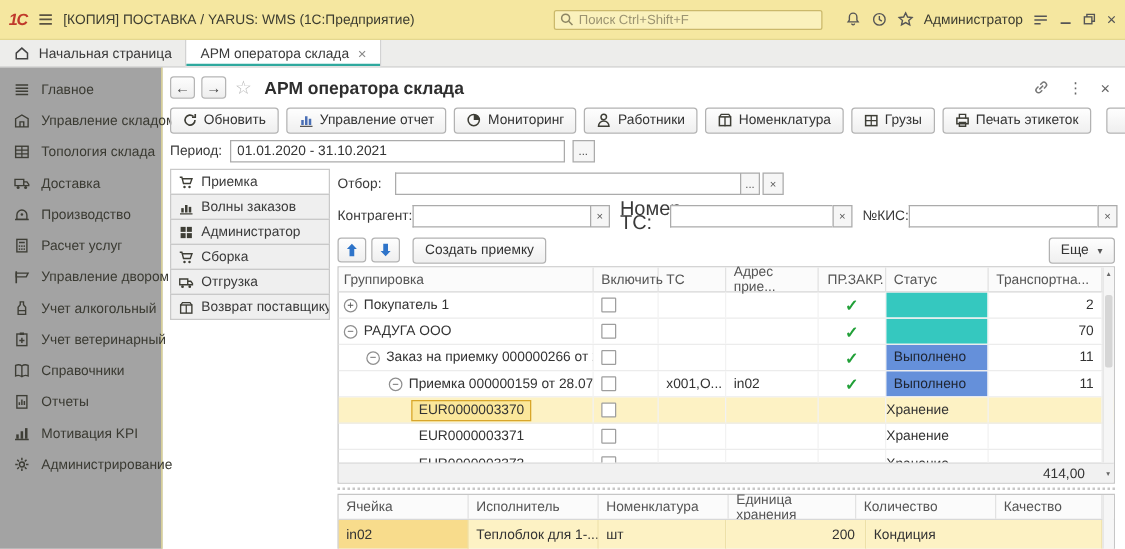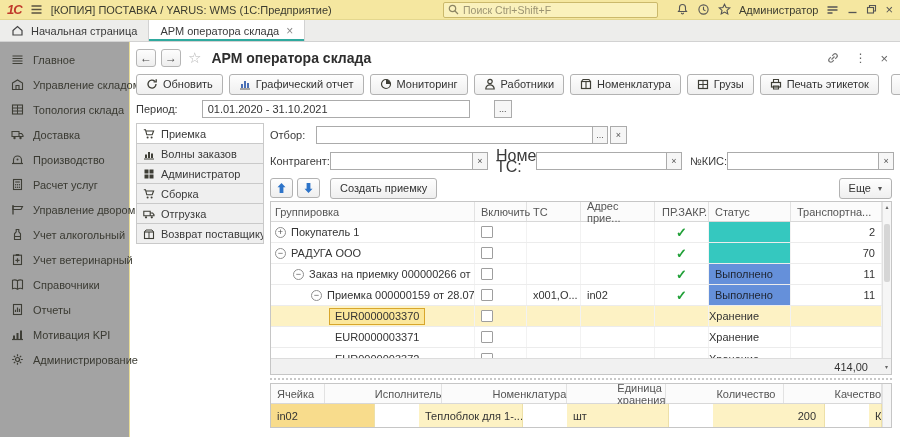--- a/index.html
+++ b/index.html
@@ -1,21 +1,21 @@
 <!DOCTYPE html>
 <html><head>
 <meta charset="utf-8">
 <style>
   * { box-sizing: border-box; margin: 0; padding: 0; }
   html,body { width:900px; height:439px; overflow:hidden; }
   body { font-family:"Liberation Sans", sans-serif; font-size:11px; color:#333; background:#fff; }
   svg { display:block; }
 
   
-  .titlebar { height:20px; background:#F5E7A0; display:flex; align-items:center; padding:0 7px; gap:8px; border-bottom:1px solid #E4D78E; }
+  .titlebar { height:32px; background:#F5E7A0; display:flex; align-items:center; padding:0 7px; gap:8px; border-bottom:1px solid #E4D78E; }
   .logo { color:#C0392B; font-weight:bold; font-size:13px; font-style:italic; letter-spacing:-1px; }
   .tb-title { color:#3C3C30; white-space:nowrap; }
   .searchbox { margin-left:auto; width:215px; height:16px; background:#FAF1BC; border:1px solid #CBB96B; border-radius:2px; display:flex; align-items:center; padding:0 4px; gap:4px; }
   .searchbox input { flex:1; border:none; background:transparent; font-family:inherit; font-size:10.5px; color:#555; outline:none; }
   .searchbox input::placeholder { color:#9c9472; }
   .tb-icons { display:flex; align-items:center; gap:8px; margin-left:10px; }
   .tb-user { color:#3C3C30; }
   .winbtn { color:#555; font-size:13px; line-height:1; }
 
   
@@ -39,21 +39,21 @@
   .dots { font-size:12px; color:#666; }
   .fh-x { font-size:13px; color:#666; }
 
   
   .toolbar { height:26px; display:flex; align-items:center; gap:6px; }
   .btn { height:21px; padding:0 9px; border:1px solid #B2B2B2; border-radius:3px; background:linear-gradient(#FEFEFE,#EFEFEF); display:flex; align-items:center; gap:5px; color:#333; white-space:nowrap; }
   .btn .caret { font-size:8px; color:#555; margin-left:2px; }
   .spacer { flex:1; }
 
   
-  .periodrow { height:24px; display:flex; align-items:center; gap:24px; }
+  .periodrow { height:24px; display:flex; align-items:center; gap:6px; }
   .periodrow input { width:268px; height:18px; border:1px solid #ABABAB; padding:0 5px; font-family:inherit; font-size:11px; color:#333; }
   .sqbtn { width:18px; height:18px; border:1px solid #ABABAB; background:#F6F6F6; display:flex; align-items:center; justify-content:center; font-size:9px; color:#444; }
 
   
   .content { display:flex; gap:6px; margin-top:2px; flex:1; min-height:0; }
   .lefttabs { width:128px; flex:none; }
   .ltab { height:21px; border:1px solid #C9C9C9; margin-top:-1px; background:#EFEFEF; display:flex; align-items:center; gap:6px; padding:0 6px; color:#3A3A3A; white-space:nowrap; overflow:hidden; }
   .ltab:first-child { margin-top:0; }
   .ltab.active { background:#fff; }
 
@@ -100,21 +100,21 @@
   .gfoot .tot { flex:1; text-align:right; padding-right:14px; color:#333; }
   .gfoot .sbarrow { width:9px; font-size:6px; color:#666; text-align:center; }
   .vscroll { position:absolute; right:0; top:0; bottom:16px; width:9px; background:#F6F6F6; border-left:1px solid #E2E2E2; }
   .vscroll .thumb { position:absolute; left:1px; right:1px; top:22px; height:58px; background:#D6D6D6; border-radius:2px; }
   .vscroll .uparr { position:absolute; top:1px; left:0; right:0; text-align:center; font-size:6px; color:#666; }
 
   .splitter { border-top:2px dotted #C8C8C8; margin:3px 0 3px 0; }
 
   
   .detail { border:1px solid #C6C6C6; position:relative; background:#fff; }
-  .drow { display:flex; align-items:stretch; padding-right:9px;gap:44px; }
+  .drow { display:flex; align-items:stretch; padding-right:9px; }
   .dh { height:20px; background:#FBFBFB; border-bottom:1px solid #D8D8D8; color:#555; }
   .dh .c { border-right:1px solid #E2E2E2; display:flex; align-items:center; padding-left:6px; }
   .dr { height:23px; }
   .dr .c { display:flex; align-items:center; padding-left:6px; border-right:1px solid #EDE0A8; overflow:hidden; white-space:nowrap; }
   .c.ce { width:104px; } .c.ex { width:104px; } .c.no { width:104px; }
   .c.un { width:102px; } .c.qt { width:112px; justify-content:flex-end; padding-right:8px; }
   .c.qu { flex:1; }
   .ycell { background:#FDF2C4; }
   .ocell { background:#F8DC8C; }
   .dtrack { position:absolute; right:0; top:0; bottom:0; width:9px; background:#F6F6F6; border-left:1px solid #E2E2E2; }
@@ -356,21 +356,21 @@
       </div>
       <div class="btn">
         <span class="ic">
             <svg width="12" height="12" viewBox="0 0 12 12">
               <path d="M1 11h10" stroke="#555" stroke-width="1"></path>
               <rect x="2" y="6" width="2" height="4" fill="#4A6FB5"></rect>
               <rect x="5" y="3" width="2" height="7" fill="#4A6FB5"></rect>
               <rect x="8" y="5" width="2" height="5" fill="#4A6FB5"></rect>
             </svg>
           </span>
-        <span>Графический отчет</span>
+        <span>Управление отчет</span>
       </div>
       <div class="btn">
         <span class="ic">
             <svg width="12" height="12" viewBox="0 0 12 12">
               <circle cx="6" cy="6" r="4.5" fill="none" stroke="#3E3E36" stroke-width="1.2"></circle>
               <path d="M6 6V1.5A4.5 4.5 0 0 1 10.5 6z" fill="#3E3E36"></path>
             </svg>
           </span>
         <span>Мониторинг</span>
       </div>

